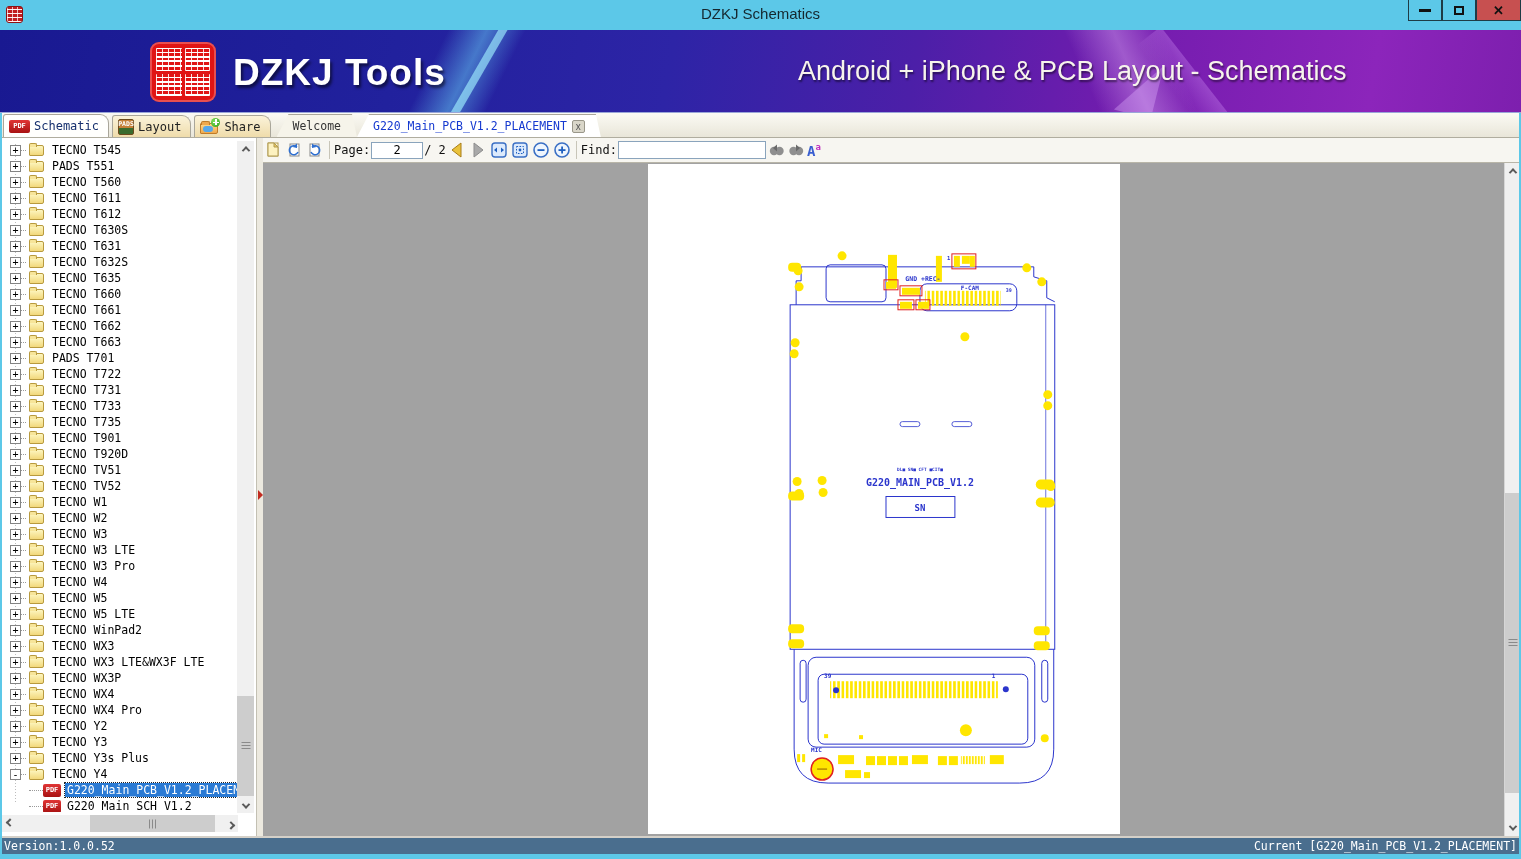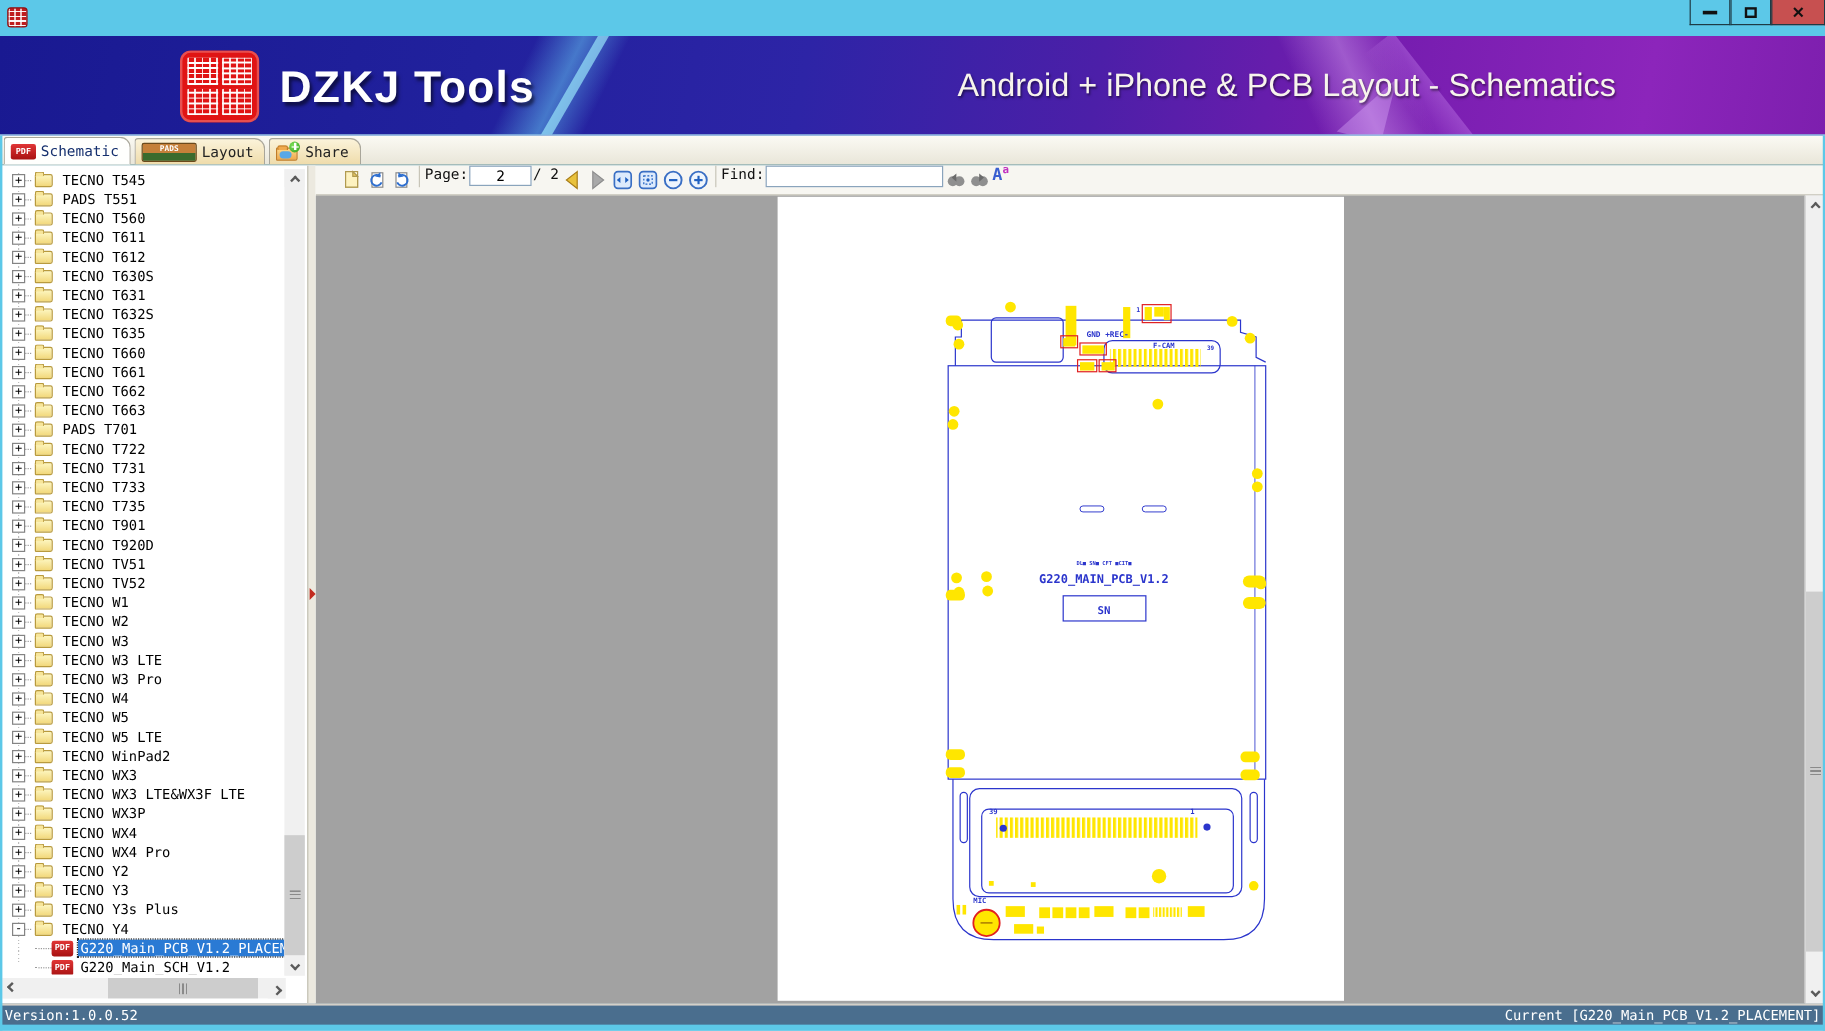--- a/index.html
+++ b/index.html
@@ -32,21 +32,21 @@
       repeating-linear-gradient(90deg, rgba(255,255,255,.85) 0 1.5px, transparent 1.5px 6px); border-radius:1px; }
   .brand { position:absolute; left:233px; top:22px; font-size:37px; font-weight:bold; color:#fff; letter-spacing:1px; text-shadow:2px 3px 3px rgba(0,0,0,.55); }
   .headline { position:absolute; left:798px; top:26px; font-size:27px; color:#f7f4ec; text-shadow:1px 2px 2px rgba(0,0,0,.5); }
 
   
   .tabstrip { height:25px; background:linear-gradient(#fbfaf4,#e9e6d9); border-bottom:1px solid #b0ad9f; display:flex; align-items:flex-end; font-family:"DejaVu Sans Mono",monospace; }
   .tab { height:22px; display:flex; align-items:center; gap:4px; padding:0 9px 0 5px; margin-left:3px; font-size:12px; color:#222;
     border:1px solid #a9a69a; border-bottom:none; border-radius:3px 9px 0 0; background:linear-gradient(#fbf3da,#efdcab); white-space:nowrap; }
   .tab.active-main { height:23px; background:#fffffd; color:#16306e; }
   .pdf-badge { width:21px; height:13px; background:linear-gradient(#e03535,#a81212); border-radius:2px; color:#fff; font-size:7px; font-weight:bold; display:flex; align-items:center; justify-content:center; letter-spacing:0; }
-  .pads-badge { width:46px; height:16px; background:linear-gradient(#c5803a 55%, #3a6b2d 55%); border:1px solid #6b4a1c; border-radius:2px; color:#fff; font-size:6.5px; font-weight:bold; display:flex; align-items:flex-start; justify-content:center; }
+  .pads-badge { width:16px; height:16px; background:linear-gradient(#c5803a 55%, #3a6b2d 55%); border:1px solid #6b4a1c; border-radius:2px; color:#fff; font-size:6.5px; font-weight:bold; display:flex; align-items:flex-start; justify-content:center; }
   .share-icon { position:relative; width:20px; height:14px; }
   .share-folder { position:absolute; left:0; bottom:0; width:18px; height:11px; background:linear-gradient(#ffd98a,#f0a94c); border:1px solid #c07c28; border-radius:1px 2px 2px 1px; }
   .share-folder::before { content:""; position:absolute; left:0; top:-3px; width:7px; height:3px; background:#f0a94c; border:1px solid #c07c28; border-bottom:none; border-radius:2px 2px 0 0; }
   .share-cloud { position:absolute; left:3px; bottom:2px; width:10px; height:6px; background:#58a8e8; border-radius:5px; }
   .share-plus { position:absolute; right:0; top:-2px; width:9px; height:9px; background:radial-gradient(circle at 35% 35%, #7ee05a, #2e9e18); border-radius:50%; }
   .share-plus::before, .share-plus::after { content:""; position:absolute; background:#fff; }
   .share-plus::before { left:4px; top:1.5px; width:1.5px; height:6px; }
   .share-plus::after { left:1.5px; top:4px; width:6px; height:1.5px; }
   .doctabs { display:flex; margin-left:6px; height:23px; }
   .doctab { position:relative; height:23px; display:flex; align-items:center; gap:5px; padding:0 16px; font-size:11.5px; color:#333; background:#f6f4ea;
@@ -85,21 +85,21 @@
   .chev.right { transform:rotate(135deg) translate(1px,-1px); }
   .vthumb { position:absolute; left:0; width:100%; background:#cdcdcd; }
   .hthumb { position:absolute; top:0; height:100%; background:#cdcdcd; }
   .grips-h { position:absolute; left:50%; top:50%; transform:translate(-50%,-50%); width:9px; height:8px;
     background:repeating-linear-gradient(to bottom,#8a8a8a 0 1px, transparent 1px 3px); }
   .grips-v { position:absolute; left:50%; top:50%; transform:translate(-50%,-50%); width:8px; height:9px;
     background:repeating-linear-gradient(to right,#8a8a8a 0 1px, transparent 1px 3px); }
 
   
   .rightcol { flex:1; display:flex; flex-direction:column; min-width:0; }
-  .toolbar { height:25px; background:#f7f6f1; border-bottom:1px solid #b8b5a8; display:flex; gap:1px; padding:0 20px; font-family:"DejaVu Sans Mono",monospace; font-size:12px; color:#111; flex:none; }
+  .toolbar { height:25px; background:#f7f6f1; border-bottom:1px solid #b8b5a8; display:flex; align-items:center; gap:1px; padding:0 0; font-family:"DejaVu Sans Mono",monospace; font-size:12px; color:#111; flex:none; }
   .tbtn { border:none; background:transparent; padding:0 1px; display:flex; align-items:center; cursor:default; }
   .tsep { width:1px; height:18px; background:#c8c5b8; margin:0 3px; }
   .page-input { width:52px; height:17px; border:1px solid #8aa4bc; background:#fff; font-family:"DejaVu Sans Mono",monospace; font-size:12px; text-align:center; }
   .find-input { width:148px; height:18px; border:1px solid #8aa4bc; background:#fff; font-family:"DejaVu Sans Mono",monospace; font-size:12px; padding:0 3px; }
   .font-icon { font-weight:bold; font-size:14px; color:#3a5fd0; position:relative; line-height:1; }
   .font-icon sup { color:#c030c0; font-size:9px; }
 
   .viewer { flex:1; display:flex; min-height:0; }
   .canvas { flex:1; background:#a2a2a2; position:relative; display:flex; justify-content:center; }
   .page { width:472px; height:670px; margin-top:1px; background:#fff; flex:none; }
@@ -113,20 +113,21 @@
 
   svg text { font-family:"DejaVu Sans Mono",monospace; font-weight:bold; fill:#2b35cc; }
 </style>
 </head>
 <body>
 
 <div class="window">
 
   <div class="titlebar">
     <div class="app-icon"></div>
+    <div class="title-text">DZKJ Schematics</div>
     <div class="winbtns">
       <div class="winbtn">
           <span class="min-glyph"></span>
         </div>
       <div class="winbtn">
           <span class="max-glyph"></span>
         </div>
       <div class="winbtn close">
           <span>✕</span>
         </div>
@@ -158,20 +159,29 @@
       <span class="pads-badge">PADS</span>
       <span>Layout</span>
     </div>
     <div class="tab">
       <span class="share-icon">
         <span class="share-folder"></span>
           <span class="share-cloud"></span>
           <span class="share-plus"></span>
       </span>
       <span>Share</span>
+    </div>
+    <div class="doctabs">
+      <div class="doctab">
+        <span>Welcome</span>
+      </div>
+      <div class="doctab active-doc">
+        <span>G220_Main_PCB_V1.2_PLACEMENT</span>
+        <span class="tab-close">x</span>
+      </div>
     </div>
   </div>
 
   <div class="mainrow">
 
     <div class="sidepanel">
       <div class="tree">
         <div>
 
             <div class="trow">

